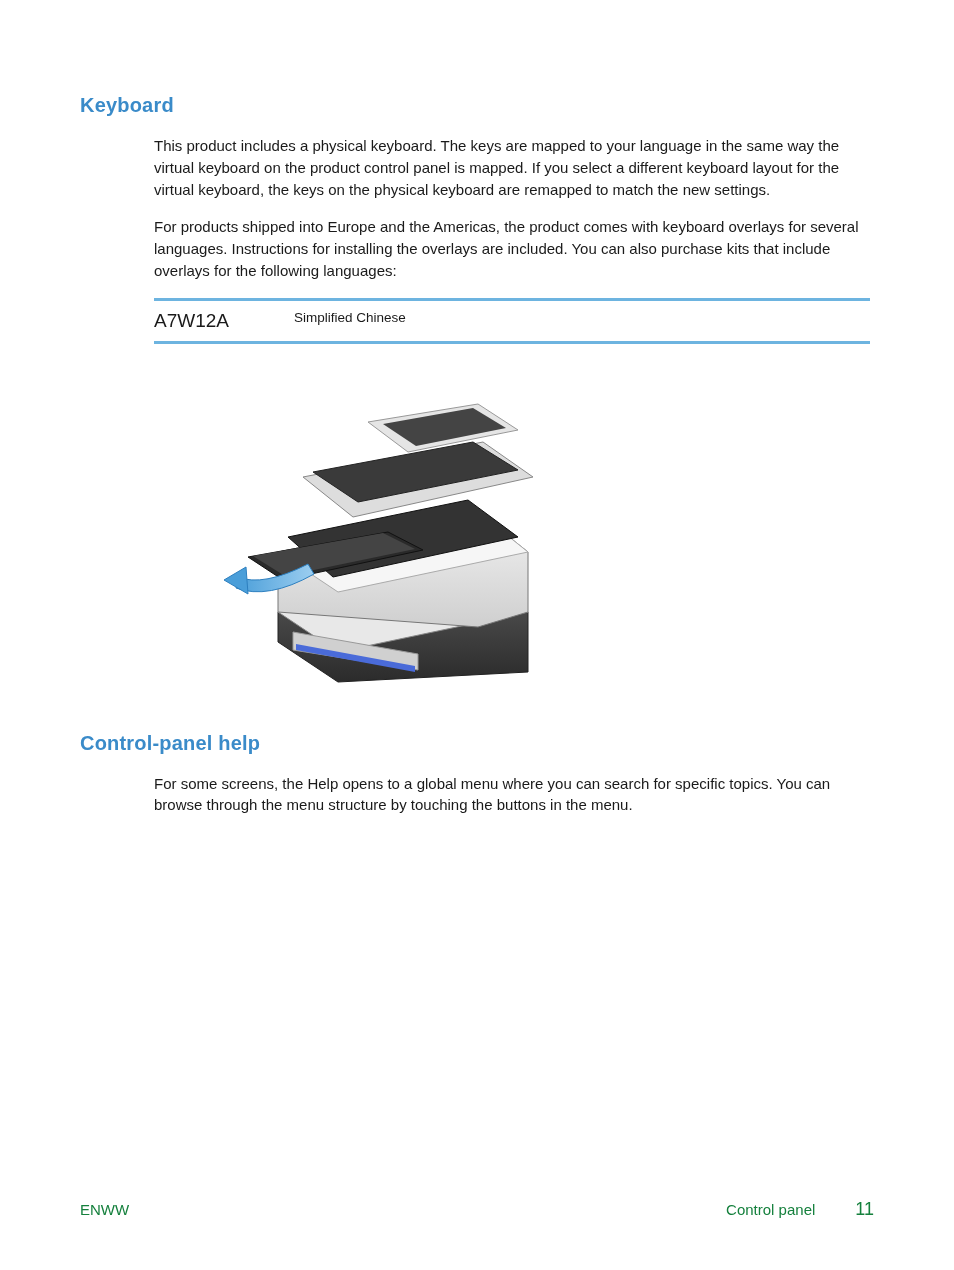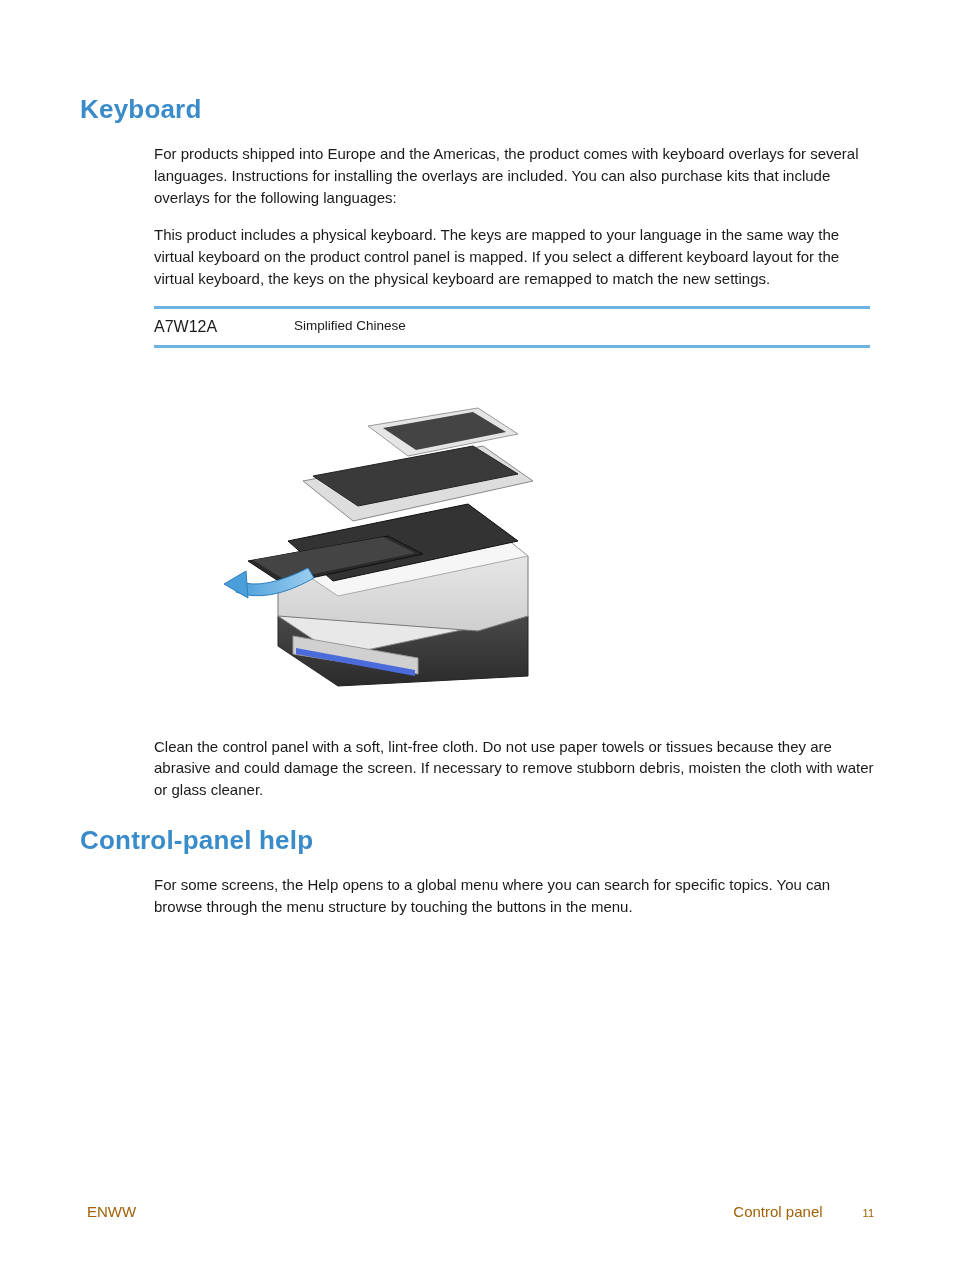--- a/index.html
+++ b/index.html
@@ -7,21 +7,21 @@
     width: 954px;
     height: 1270px;
     font-family: "Futura", "Century Gothic", "Trebuchet MS", Arial, sans-serif;
     background: #fff;
     color: #000;
     position: relative;
     padding: 94px 80px 60px 80px;
   }
   h2.section-heading {
     color: #3a8bc9;
-    font-size: 26px;
+    font-size: 20px;
     font-weight: bold;
     margin-bottom: 18px;
     letter-spacing: 0.2px;
   }
   .body-text {
     font-size: 15px;
     line-height: 1.45;
     margin-left: 74px;
     margin-bottom: 16px;
     color: #1a1a1a;
@@ -35,21 +35,21 @@
     margin-bottom: 38px;
     font-size: 13.5px;
   }
   table.lang-table td {
     padding: 9px 10px 9px 0;
     vertical-align: top;
     color: #1a1a1a;
   }
   table.lang-table td.code-cell {
     width: 140px;
-    font-size: 16px;
+    font-size: 19px;
   }
   table.lang-table tr.sep td {
     border-top: 1px solid #6db4e0;
   }
   .figure-wrap {
     margin-left: 138px;
     margin-bottom: 36px;
   }
   .printer-svg { width: 340px; height: 310px; }
   .section-block { margin-bottom: 24px; }
@@ -63,37 +63,37 @@
     color: #fff;
     font-size: 12px;
     font-weight: bold;
     text-align: center;
     line-height: 17px;
     vertical-align: middle;
     margin: 0 1px 2px 1px;
   }
   .footer {
     position: absolute;
-    left: 87px; right: 80px; bottom: 50px;
+    left: 80px; right: 80px; bottom: 50px;
     display: flex;
     justify-content: space-between;
     align-items: baseline;
     font-size: 15px;
-    color: #a16207;
+    color: #15803d;
   }
   .footer .right { display: flex; align-items: baseline; gap: 40px; }
-  .footer .page-num { font-size: 11px; }
+  .footer .page-num { font-size: 18px; }
 </style>
 </head>
 <body>
 
 <div class="section-block first">
   <h2 class="section-heading">Keyboard</h2>
+  <p class="body-text">This product includes a physical keyboard. The keys are mapped to your language in the same way the virtual keyboard on the product control panel is mapped. If you select a different keyboard layout for the virtual keyboard, the keys on the physical keyboard are remapped to match the new settings.</p>
   <p class="body-text">For products shipped into Europe and the Americas, the product comes with keyboard overlays for several languages. Instructions for installing the overlays are included. You can also purchase kits that include overlays for the following languages:</p>
-  <p class="body-text">This product includes a physical keyboard. The keys are mapped to your language in the same way the virtual keyboard on the product control panel is mapped. If you select a different keyboard layout for the virtual keyboard, the keys on the physical keyboard are remapped to match the new settings.</p>
 
   <table class="lang-table">
     <tbody>
         <tr>
       <td class="code-cell">A7W12A</td>
       <td>Simplified Chinese</td>
     </tr>
   </tbody>
     </table>
 
@@ -136,21 +136,20 @@
       <polygon points="150,40 260,22 300,48 190,70" fill="#e5e5e5" stroke="#999"></polygon>
       <polygon points="165,42 255,26 288,46 198,64" fill="#444"></polygon>
 
       <path d="M 20 195 Q 45 205 90 182 L 96 192 Q 50 218 18 206 Z" fill="url(#arrow)" stroke="#2d7fbf" stroke-width="1"></path>
       <polygon points="6,198 28,185 30,212" fill="#4a9ed9" stroke="#2d7fbf"></polygon>
     </svg>
   </div>
 </div>
 
 <div class="section-block">
-  <p class="body-text">Clean the control panel with a soft, lint-free cloth. Do not use paper towels or tissues because they are abrasive and could damage the screen. If necessary to remove stubborn debris, moisten the cloth with water or glass cleaner.</p>
 </div>
 
 <div class="section-block">
   <h2 class="section-heading">Control-panel help</h2>
   <p class="body-text">For some screens, the Help opens to a global menu where you can search for specific topics. You can browse through the menu structure by touching the buttons in the menu.</p>
 </div>
 
 <div class="footer">
   <span>ENWW</span>
   <span class="right">

